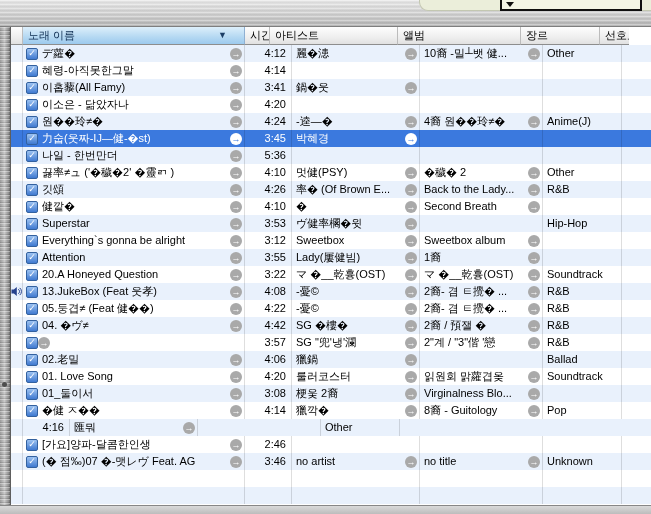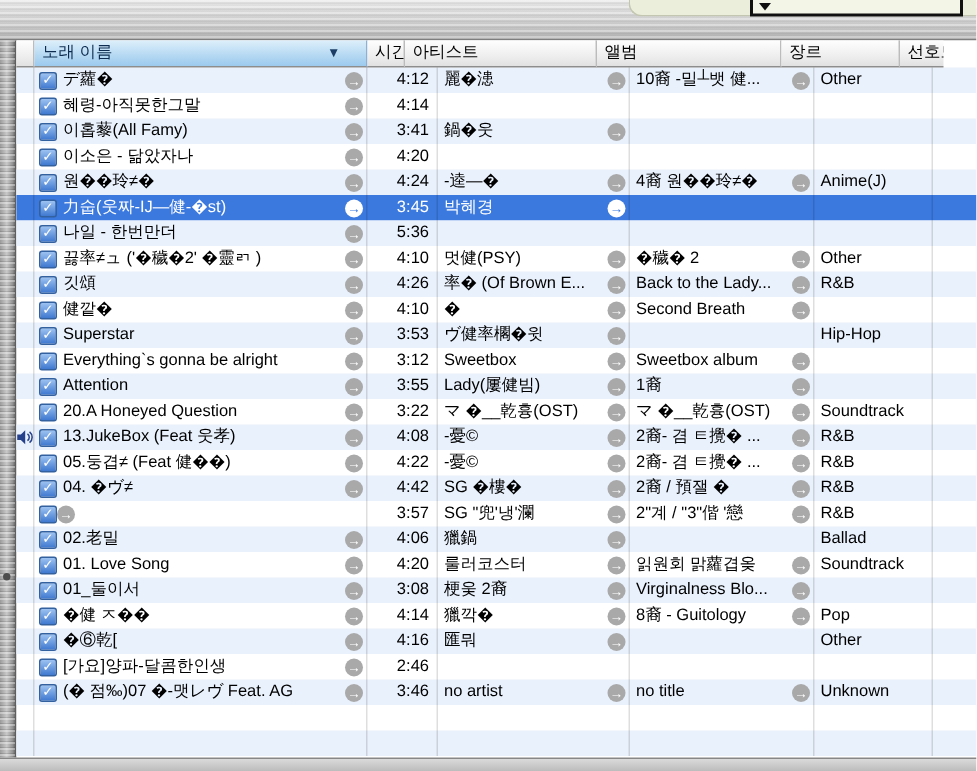--- a/index.html
+++ b/index.html
@@ -491,25 +491,20 @@
           </div>
           <div class="cell album">
             <span class="cell-text">8裔 - Guitology</span>
             <div class="goto"></div>
           </div>
           <div class="cell genre"><span class="">Pop</span></div>
           <div class="cell rating"></div>
         </div>
         <div class="row stripe">
           <div class="cell ind"></div>
-          <div class="cell name">
-            <div class="checkbox"></div>
-            <span class="song-title">�⑥乾[</span>
-            <div class="goto"></div>
-          </div>
           <div class="cell time"><span class="">4:16</span></div>
           <div class="cell artist">
             <span class="cell-text">匯뭐</span>
             <div class="goto"></div>
           </div>
           <div class="cell album"></div>
           <div class="cell genre"><span class="">Other</span></div>
           <div class="cell rating"></div>
         </div>
         <div class="row">

